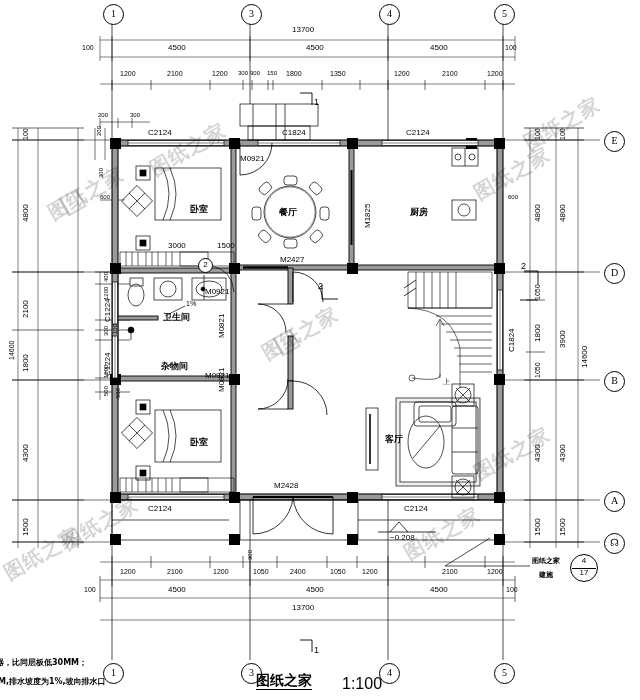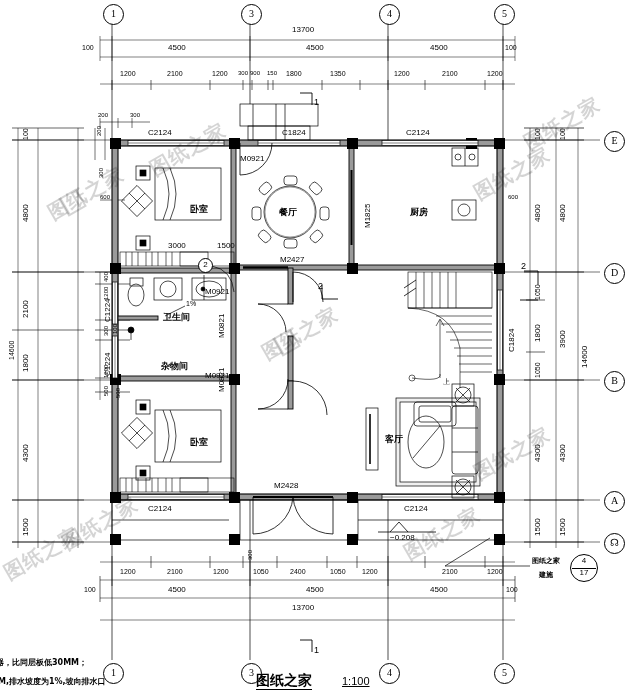--- a/index.html
+++ b/index.html
@@ -14,21 +14,21 @@
   .rot{transform-origin:0 0;transform:rotate(-90deg);}
   .grid-bub{position:absolute;width:19px;height:19px;border:1.2px solid #000;
             border-radius:50%;background:#fff;font-size:10px;text-align:center;
             line-height:17px;font-family:"Liberation Serif",serif;}
   .circ-num{position:absolute;width:13px;height:13px;border:1.1px solid #000;
             border-radius:50%;background:#fff;font-size:8px;text-align:center;
             line-height:12px;}
   .title{position:absolute;font-size:14px;font-weight:700;
          font-family:"DejaVu Sans",sans-serif;}
   .title u{text-decoration:none;border-bottom:1.6px solid #000;padding-bottom:1px;}
-  .scale{position:absolute;font-size:11px;font-family:"Liberation Sans",sans-serif;text-decoration:underline;}
+  .scale{position:absolute;font-size:16px;font-family:"Liberation Sans",sans-serif;}
   .note{position:absolute;font-size:8px;font-family:"DejaVu Sans",sans-serif;font-weight:700;}
   .wm{position:absolute;font-size:20px;color:rgba(0,0,0,.17);font-weight:700;
       font-family:"DejaVu Sans",sans-serif;transform:rotate(-30deg);
       transform-origin:50% 50%;letter-spacing:1px;pointer-events:none;}
   .wmbox{position:absolute;border:2px solid rgba(0,0,0,.17);width:17px;height:17px;
          transform:rotate(-30deg);pointer-events:none;}
   .callout{position:absolute;width:26px;height:26px;border-radius:50%;
            border:1.2px solid #000;background:#fff;}
   .callout .a{position:absolute;left:0;top:1px;width:26px;text-align:center;font-size:8px;}
   .callout .b{position:absolute;left:0;top:13px;width:26px;text-align:center;font-size:8px;}

